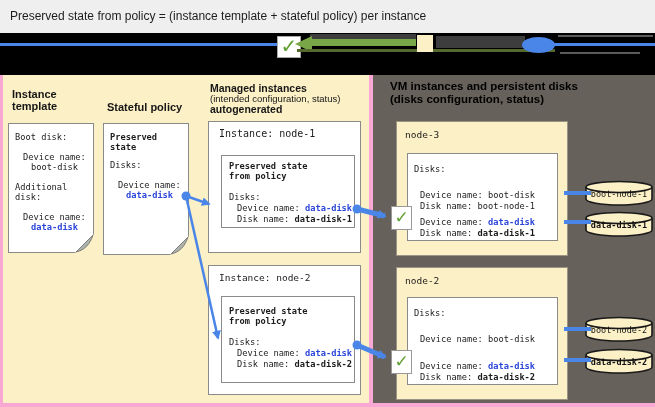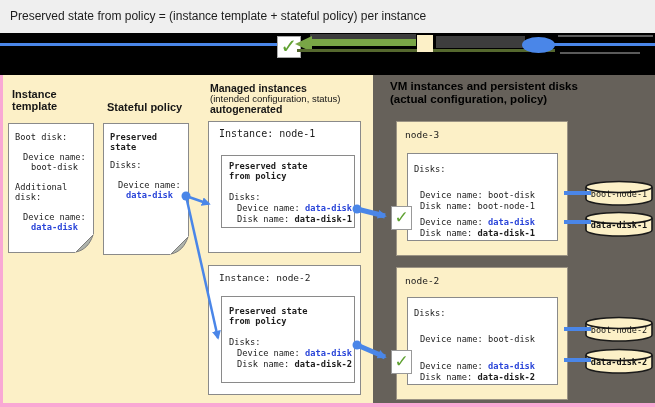--- a/index.html
+++ b/index.html
@@ -19,21 +19,21 @@
   .lg-swatch{position:absolute;left:417px;top:2px;width:16px;height:17px;background:#fcf0c7;}
   .lg-oval{position:absolute;left:522px;top:4px;width:33px;height:16px;border-radius:50%;background:#4a86e8;}
   .lg-thin{position:absolute;height:2px;background:#5a5a5a;}
   .checkbox{position:absolute;background:#fff;border:1px solid #a8a8a8;text-align:center;}
   .checkglyph{font-family:"DejaVu Sans",sans-serif;font-weight:bold;color:#5fa131;}
   .arrowhead-left{position:absolute;width:0;height:0;border-top:8px solid transparent;
                   border-bottom:8px solid transparent;border-right:17px solid #79a646;left:295px;top:3px;}
   .arrowbody{position:absolute;left:311px;top:6px;width:105px;height:7px;background:#79a646;}
 
   
-  .panel-left{position:absolute;left:3px;top:75px;width:366px;height:328px;background:#fcf0c7;padding-left:36px;}
+  .panel-left{position:absolute;left:3px;top:75px;width:366px;height:328px;background:#fcf0c7;}
   .panel-right{position:absolute;left:373px;top:75px;width:282px;height:328px;background:#66615a;}
 
   
   .h{position:absolute;font-weight:bold;font-size:11px;line-height:12px;color:#161616;
      font-family:"Liberation Sans",sans-serif;white-space:nowrap;}
   .h2l{white-space:normal;width:78px;}
   .hn{font-weight:normal;font-size:9.5px;}
   .hdark{color:#000;font-size:11.5px;line-height:13px;}
 
   
@@ -138,21 +138,21 @@
         <div class="m b" style="left:7px;top:19px;">from policy</div>
         <div class="m" style="left:7px;top:40px;">Disks:</div>
         <div class="m" style="left:15px;top:51px;"><span>Device name: </span><span class="bluetxt">data-disk</span></div>
         <div class="m" style="left:15px;top:62px;"><span>Disk name: </span><span class="b">data-disk-2</span></div>
       </div>
     </div>
   </div>
 
   <div class="panel-right">
     <div class="h hdark" style="left:17px;top:5px;">VM instances and persistent disks</div>
-    <div class="h hdark" style="left:17px;top:18px;">(actual configuration, policy)</div>
+    <div class="h hdark" style="left:17px;top:18px;">(disks configuration, status)</div>
 
     <div class="creamcard" style="left:23px;top:46px;width:172px;height:135px;">
       <div class="m" style="left:8px;top:8px;font-size:9.5px;">node-3</div>
       <div class="card" style="left:10px;top:31px;width:151px;height:88px;">
         <div class="m" style="left:6px;top:10px;">Disks:</div>
         <div class="m" style="left:12px;top:36px;"><span>Device name: </span><span>boot-disk</span></div>
         <div class="m" style="left:12px;top:47px;"><span>Disk name: </span><span>boot-node-1</span></div>
         <div class="m" style="left:12px;top:63px;"><span>Device name: </span><span class="bluetxt">data-disk</span></div>
         <div class="m" style="left:12px;top:74px;"><span>Disk name: </span><span class="b">data-disk-1</span></div>
       </div>

